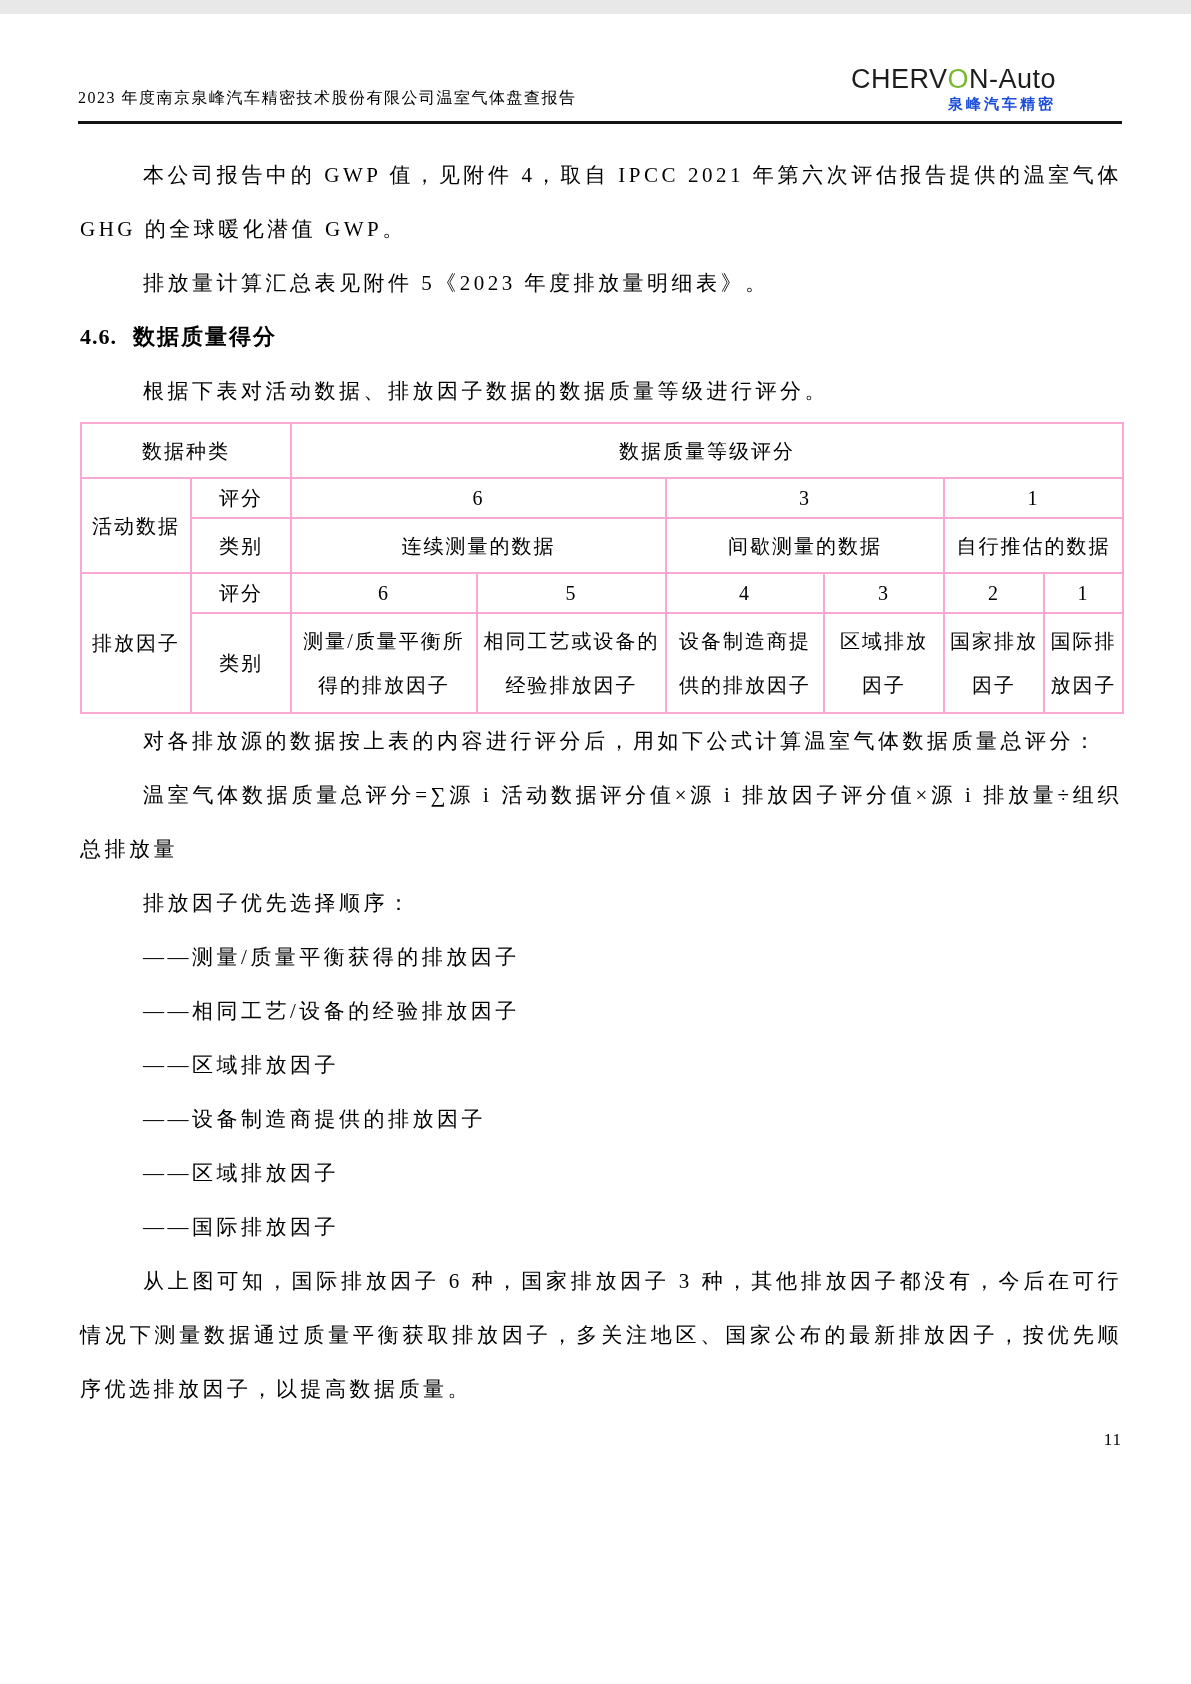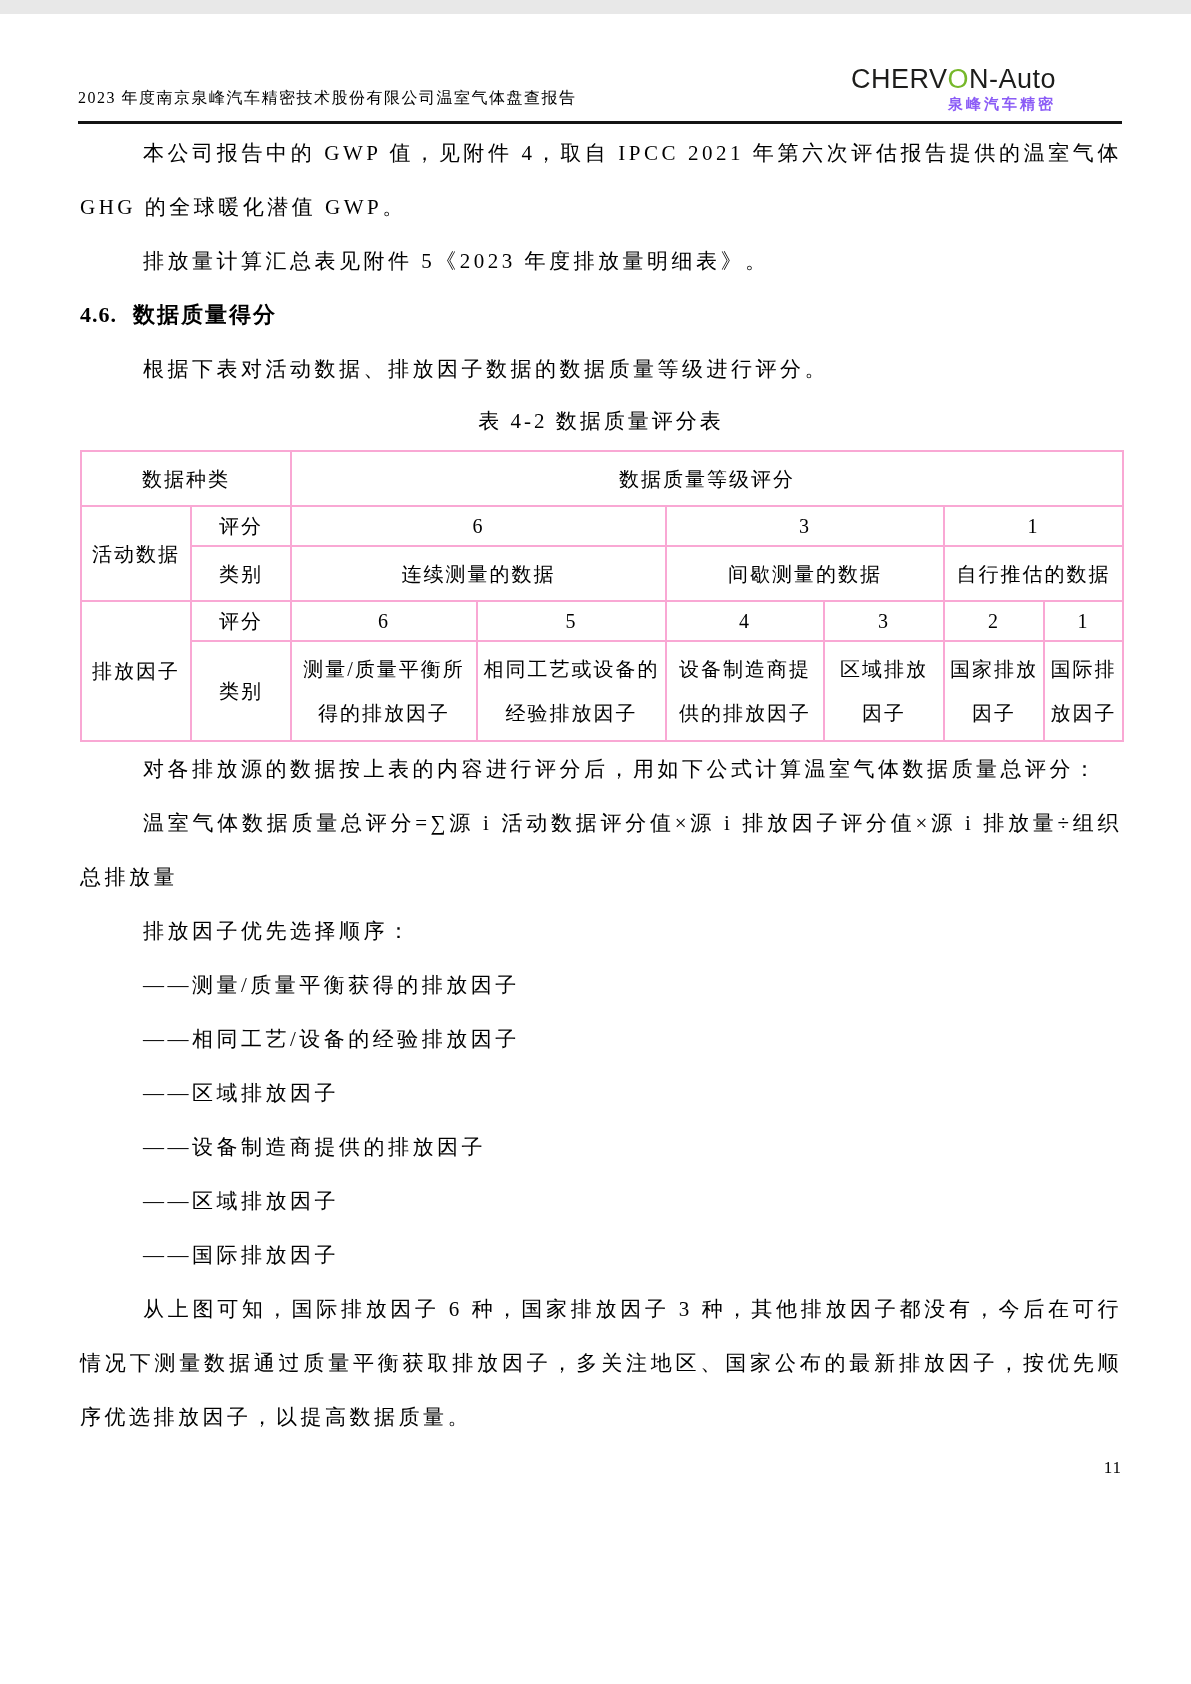--- a/index.html
+++ b/index.html
@@ -39,25 +39,25 @@
     font-weight:normal;
     letter-spacing:0.5px;
     color:#1d1d1b;
     white-space:nowrap;
   }
   .logo-accent { color:#76b82a; }
   .logo-sub {
     font-size:15px;
     font-weight:bold;
     letter-spacing:3px;
-    color:#8b5cf6;
+    color:#1d4ed8;
     margin-top:3px;
   }
   
-  .content { margin:0 69px 0 80px; padding-top:2px; }
+  .content { margin:0 69px 0 80px; padding-top:24px; }
   .para {
     font-size:21px;
     line-height:54px;
     letter-spacing:3.5px;
     text-align:justify;
     text-indent:63px;
     margin:0;
   }
   .section-heading {
     font-size:22px;
@@ -127,21 +127,20 @@
 
   <div class="content">
 
     <p class="para">本公司报告中的 GWP 值，见附件 4，取自 IPCC 2021 年第六次评估报告提供的温室气体 GHG 的全球暖化潜值 GWP。</p>
     <p class="para">排放量计算汇总表见附件 5《2023 年度排放量明细表》。</p>
 
     <h2 class="section-heading"><span class="sec-no">4.6.</span><span>数据质量得分</span></h2>
 
     <p class="para">根据下表对活动数据、排放因子数据的数据质量等级进行评分。</p>
 
-    <p class="table-caption">表 4-2 数据质量评分表</p>
 
     <table class="quality">
       <colgroup>
         <col style="width:110px">
           <col style="width:100px">
         <col style="width:186px">
           <col style="width:189px">
         <col style="width:158px">
           <col style="width:120px">
         <col style="width:100px">

